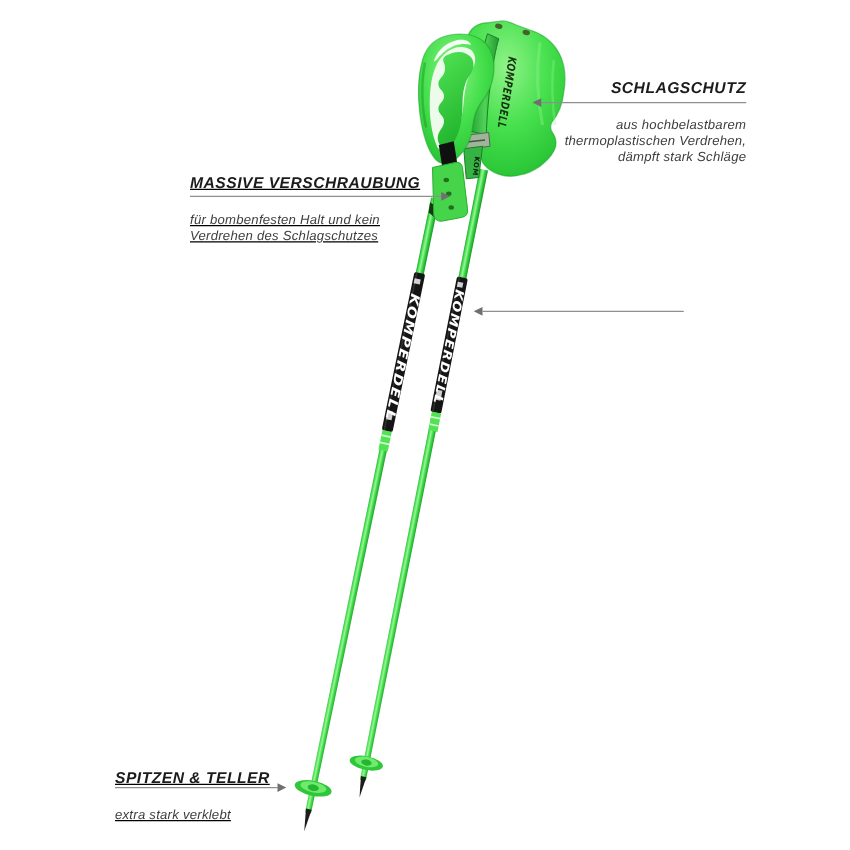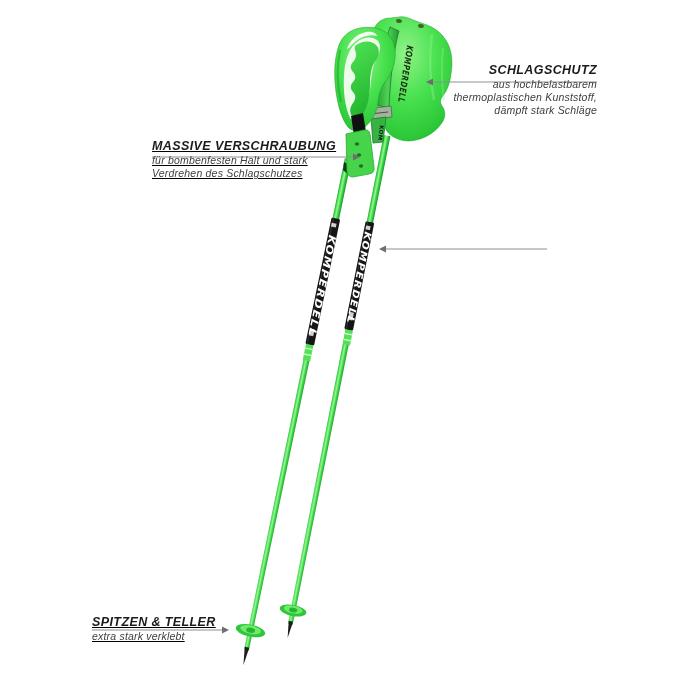--- a/index.html
+++ b/index.html
@@ -6,21 +6,21 @@
   .stage{
     position:relative;width:680px;height:680px;background:#ffffff;overflow:hidden;
     font-family:"Liberation Sans", sans-serif;
   }
   .art{position:absolute;left:0;top:0;}
   .ann{position:absolute;}
   .ann-title{
     font-size:12.5px;font-weight:700;font-style:italic;color:#1b1b1b;
     letter-spacing:0.4px;white-space:nowrap;line-height:15px;
   }
-  .ann-body{margin-top:0;}
+  .ann-body{margin-top:16px;}
   .ann-line{
     font-size:10.5px;font-style:italic;color:#3d3d3d;
     letter-spacing:0.2px;white-space:nowrap;line-height:13px;
   }
   .ta-r{text-align:right;}
   .ta-l{text-align:left;text-decoration:underline;}
 </style>
 </head>
 <body>
 
@@ -181,29 +181,29 @@
       <polygon points="360,157 353,153.5 353,160.5"></polygon>
       <polygon points="379,249 386,245.5 386,252.5"></polygon>
       <polygon points="229,630 222,626.5 222,633.5"></polygon>
     </g>
   </svg>
 
   <div class="ann ta-r" style="right:83px;top:63px;">
     <div class="ann-title">SCHLAGSCHUTZ</div>
     <div class="ann-body">
       <div class="ann-line">aus hochbelastbarem</div>
-      <div class="ann-line">thermoplastischen Kunststoff,</div>
+      <div class="ann-line">thermoplastischen Verdrehen,</div>
       <div class="ann-line">dämpft stark Schläge</div>
     </div>
   </div>
 
   <div class="ann ta-l" style="left:152px;top:139px;">
     <div class="ann-title">MASSIVE VERSCHRAUBUNG</div>
     <div class="ann-body">
-      <div class="ann-line">für bombenfesten Halt und stark</div>
+      <div class="ann-line">für bombenfesten Halt und kein</div>
       <div class="ann-line">Verdrehen des Schlagschutzes</div>
     </div>
   </div>
 
 
   <div class="ann ta-l" style="left:92px;top:615px;">
     <div class="ann-title">SPITZEN &amp; TELLER</div>
     <div class="ann-body">
       <div class="ann-line">extra stark verklebt</div>
     </div>

